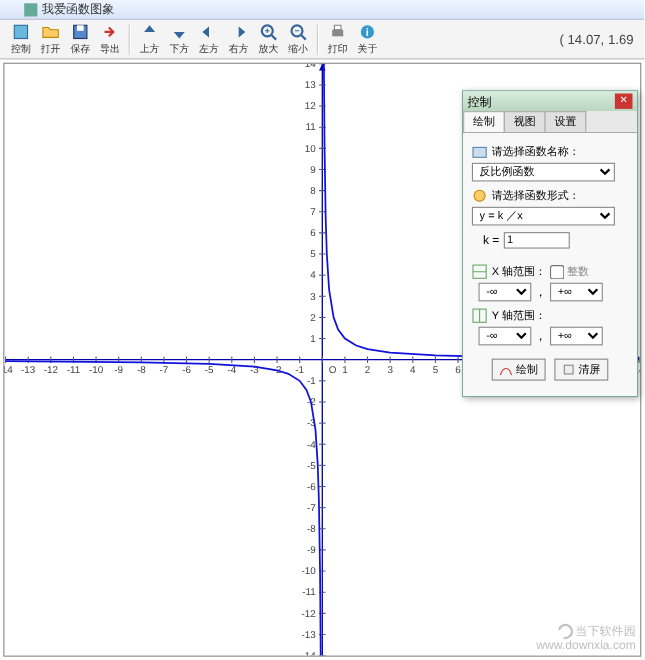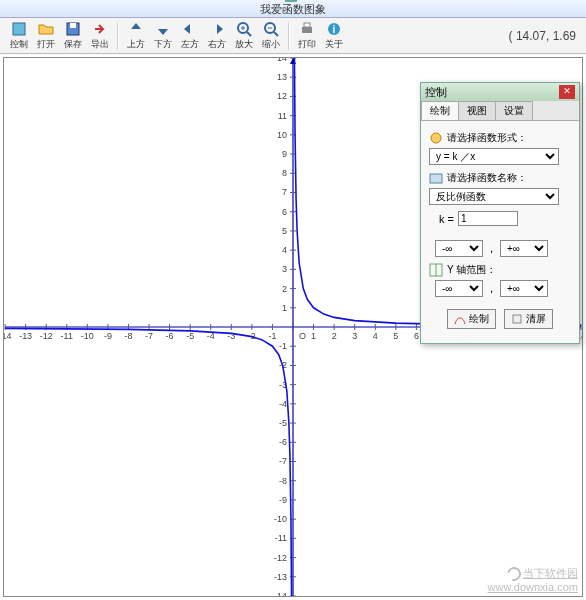--- a/index.html
+++ b/index.html
@@ -1,17 +1,17 @@
 <!DOCTYPE html>
 <html><head>
 <meta charset="utf-8">
 <style>
 * { box-sizing: border-box; margin: 0; padding: 0; }
 body { font-family: "Microsoft YaHei", SimSun, sans-serif; font-size: 11px; background: #fff; width: 586px; height: 600px; overflow: hidden; position: relative; }
-.titlebar { height: 18px; background: linear-gradient(#eef5ff,#d8e6f8); border-bottom: 1px solid #aac; display: flex; align-items: center; padding: 0 22px; font-size: 11px; color: #333; flex-direction: column; }
+.titlebar { height: 18px; background: linear-gradient(#eef5ff,#d8e6f8); border-bottom: 1px solid #aac; display: flex; align-items: center; padding: 0 22px; font-size: 11px; color: #333; }
 .titlebar .ticon { width: 12px; height: 12px; background: #6a9; margin-right: 4px; }
 .toolbar { height: 36px; background: #f4f4f4; border-bottom: 1px solid #bbb; display: flex; align-items: center; padding: 2px 6px; gap: 1px; }
 .tbtn { width: 26px; height: 32px; display: flex; flex-direction: column; align-items: center; justify-content: center; border: 1px solid transparent; cursor: pointer; }
 .tbtn svg { flex: 0 0 16px; }
 .tbtn span { font-size: 9px; color: #333; margin-top: 1px; }
 .tsep { width: 2px; height: 28px; border-left: 1px solid #ccc; border-right: 1px solid #fff; margin: 0 3px; }
 .coords { margin-left: auto; font-size: 12px; color: #444; padding-right: 4px; }
 .canvas { position: absolute; top: 54px; left: 0; right: 0; bottom: 0; background: #fff; border: 1px solid #888; margin: 3px; }
 .canvas svg { width: 100%; height: 100%; }
 .axis-label { font-size: 9px; fill: #444; font-family: sans-serif; }
@@ -27,21 +27,21 @@
 .dlg-label .ic { width: 14px; height: 14px; }
 select, input[type=text] { font-size: 10px; padding: 1px 2px; border: 1px solid #888; background: #fff; }
 select { width: 130px; }
 .krow { display: flex; align-items: center; gap: 4px; margin-left: 10px; }
 .krow input { width: 60px; }
 .range-row { display: flex; align-items: center; gap: 3px; margin-left: 6px; }
 .range-row select { width: 48px; }
 .chk { font-size: 10px; display: flex; align-items: center; gap: 2px; color: #888; }
 .dlg-btns { display: flex; gap: 8px; justify-content: center; padding: 6px 0 8px; }
 .dlg-btn { display: flex; align-items: center; gap: 3px; border: 1px solid #888; background: #f4f4f4; padding: 2px 6px; font-size: 10px; cursor: pointer; }
-.watermark { position: absolute; right: 8px; bottom: 6px; text-align: right; color: #bfbfbf; font-size: 11px; line-height: 1.2; pointer-events: none; text-decoration: underline; }
+.watermark { position: absolute; right: 8px; bottom: 6px; text-align: right; color: #bfbfbf; font-size: 11px; line-height: 1.2; pointer-events: none; }
 .watermark .logo { display: inline-block; width: 14px; height: 14px; border: 2px solid #bfbfbf; border-radius: 50%; border-left-color: transparent; transform: rotate(-30deg); vertical-align: middle; margin-right: 2px; }
 </style>
 </head>
 <body>
 
 <div class="titlebar">
   <div class="ticon"></div>
   <span>我爱函数图象</span>
 </div>
 
@@ -262,42 +262,53 @@
   </div>
   <div class="dlg-tabs">
     <div class="dlg-tab">绘制</div>
     <div class="dlg-tab inactive">视图</div>
     <div class="dlg-tab inactive">设置</div>
   </div>
   <div class="dlg-body">
     <div class="dlg-row">
       <div class="dlg-label">
           <svg class="ic" viewBox="0 0 14 14">
-            <circle cx="7" cy="7" r="5" fill="#fc6" stroke="#b80"></circle>
-          </svg>
-          <span>请选择函数形式：</span>
-        </div>
-      <select><option>y = k ／x</option></select>
+            <rect x="1" y="3" width="12" height="9" fill="#cde" stroke="#58a"></rect>
+          </svg>
+          <span>请选择函数名称：</span>
+        </div>
+      <select><option>反比例函数</option></select>
     </div>
     <div class="dlg-row">
       <div class="dlg-label">
           <svg class="ic" viewBox="0 0 14 14">
-            <rect x="1" y="3" width="12" height="9" fill="#cde" stroke="#58a"></rect>
-          </svg>
-          <span>请选择函数名称：</span>
-        </div>
-      <select><option>反比例函数</option></select>
+            <circle cx="7" cy="7" r="5" fill="#fc6" stroke="#b80"></circle>
+          </svg>
+          <span>请选择函数形式：</span>
+        </div>
+      <select><option>y = k ／x</option></select>
     </div>
     <div class="dlg-row">
       <div class="krow">
         <span>k  =</span>
         <input type="text" value="1" style="">
       </div>
     </div>
     <div class="dlg-row" style="margin-top:14px">
+      <div class="dlg-label">
+        <svg class="ic" viewBox="0 0 14 14">
+            <rect x="1" y="1" width="12" height="12" fill="none" stroke="#6a6"></rect>
+            <path d="M1 7h12" stroke="#6a6"></path>
+          </svg>
+        <span>X 轴范围：</span>
+        <label class="chk">
+            <input type="checkbox" style="">
+            <span>整数</span>
+          </label>
+      </div>
       <div class="range-row">
         <select><option>-∞</option></select>
         <span>，</span>
         <select><option>+∞</option></select>
       </div>
     </div>
     <div class="dlg-row">
       <div class="dlg-label">
           <svg class="ic" viewBox="0 0 14 14">
             <rect x="1" y="1" width="12" height="12" fill="none" stroke="#6a6"></rect>

